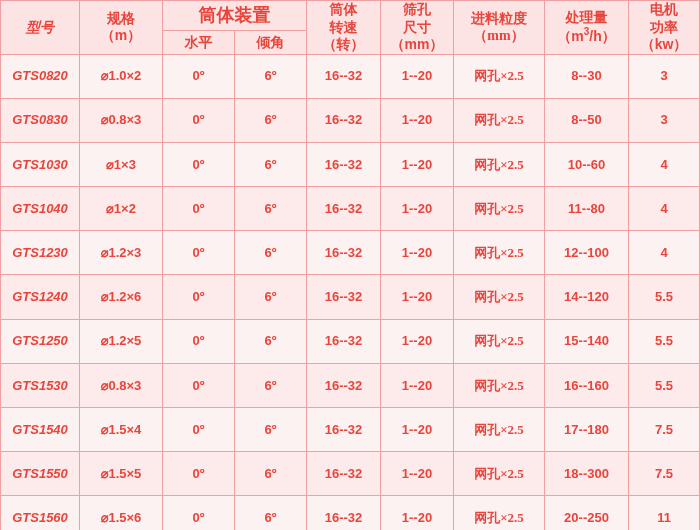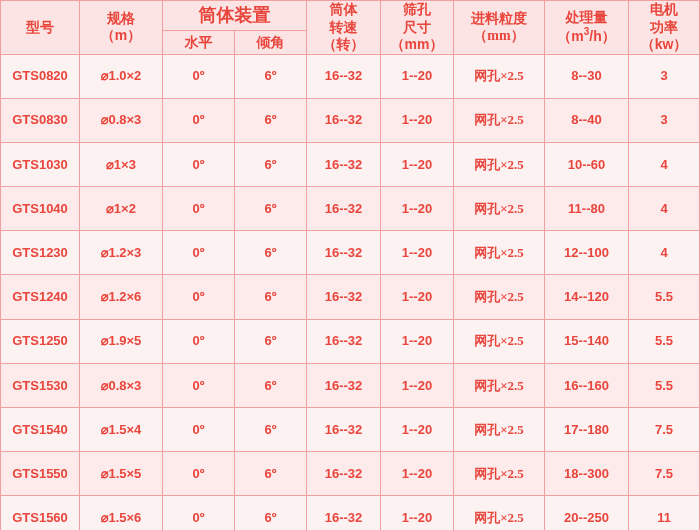--- a/index.html
+++ b/index.html
@@ -34,21 +34,21 @@
   }
   tbody td {
     background: #fdf2f2;
     font-size: 13px;
     line-height: 1.2;
     height: 43px;
   }
   tbody tr:nth-child(even) td {
     background: #fdeaea;
   }
-  .col-model   { width: 78px; }
+  .col-model   { width: 78px; font-style: italic; }
   .col-spec    { width: 82px; margin-top: 13px; }
   .col-level   { width: 76px; }
   .col-angle   { width: 76px; }
   .col-speed   { width: 73px; }
   .col-mesh    { width: 72px; }
   .col-feed    { width: 90px; font-family: Liberation Serif, serif; }
   .col-cap     { width: 83px; }
   .col-power   { width: 70px; }
   .hdr-group-label {
     font-size: 18px;
@@ -124,21 +124,21 @@
         <td class="col-power">3</td>
       </tr>
       <tr>
         <td class="col-model">GTS0830</td>
         <td class="col-spec">⌀0.8×3</td>
         <td class="col-level">0º</td>
         <td class="col-angle">6º</td>
         <td class="col-speed">16--32</td>
         <td class="col-mesh">1--20</td>
         <td class="col-feed">网孔×2.5</td>
-        <td class="col-cap">8--40</td>
+        <td class="col-cap">8--50</td>
         <td class="col-power">3</td>
       </tr>
       <tr>
         <td class="col-model">GTS1030</td>
         <td class="col-spec">⌀1×3</td>
         <td class="col-level">0º</td>
         <td class="col-angle">6º</td>
         <td class="col-speed">16--32</td>
         <td class="col-mesh">1--20</td>
         <td class="col-feed">网孔×2.5</td>
@@ -173,21 +173,21 @@
         <td class="col-level">0º</td>
         <td class="col-angle">6º</td>
         <td class="col-speed">16--32</td>
         <td class="col-mesh">1--20</td>
         <td class="col-feed">网孔×2.5</td>
         <td class="col-cap">14--120</td>
         <td class="col-power">5.5</td>
       </tr>
       <tr>
         <td class="col-model">GTS1250</td>
-        <td class="col-spec">⌀1.9×5</td>
+        <td class="col-spec">⌀1.2×5</td>
         <td class="col-level">0º</td>
         <td class="col-angle">6º</td>
         <td class="col-speed">16--32</td>
         <td class="col-mesh">1--20</td>
         <td class="col-feed">网孔×2.5</td>
         <td class="col-cap">15--140</td>
         <td class="col-power">5.5</td>
       </tr>
       <tr>
         <td class="col-model">GTS1530</td>

